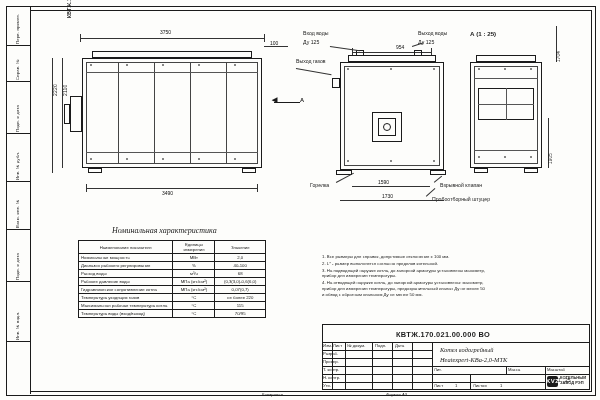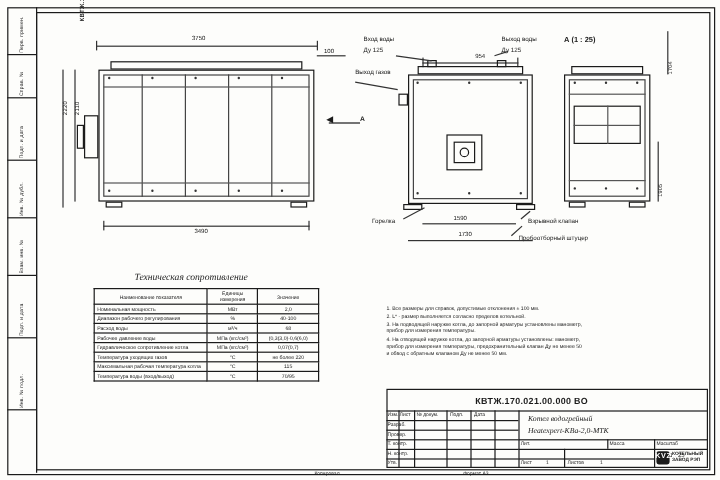--- a/index.html
+++ b/index.html
@@ -203,21 +203,21 @@
 
   <div class="thin" style="left:556px;top:26px;width:0.6px;height:36px;"></div>
   <div style="position:absolute;left:556px;top:26px;">
     <span class="vtxt" style="left:0;top:36px;font-size:4.6px;">1704</span>
   </div>
   <div class="thin" style="left:548px;top:118px;width:0.6px;height:50px;"></div>
   <div style="position:absolute;left:548px;top:118px;">
     <span class="vtxt" style="left:0;top:46px;font-size:4.6px;">1905</span>
   </div>
 
-  <div class="spectitle" style="left:112px;top:226px;">Техническая сопротивление</div>
+  <div class="spectitle" style="left:112px;top:226px;">Номинальная характеристика</div>
   <table class="spec" style="left:78px;top:240px;width:188px;">
     <tbody>
         <tr>
       <th style="width:100px;">Наименование показателя</th>
       <th style="width:40px;">Единицы измерения</th>
       <th style="width:48px;">Значение</th>
     </tr>
     <tr>
       <td>Номинальная мощность</td>
       <td class="c">МВт</td>

